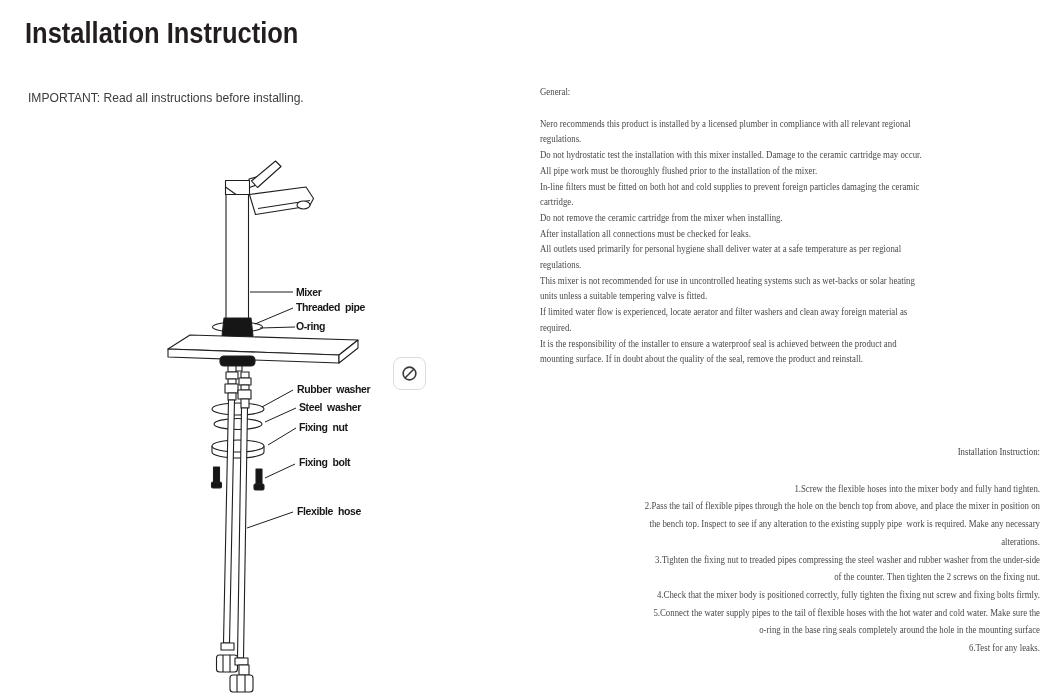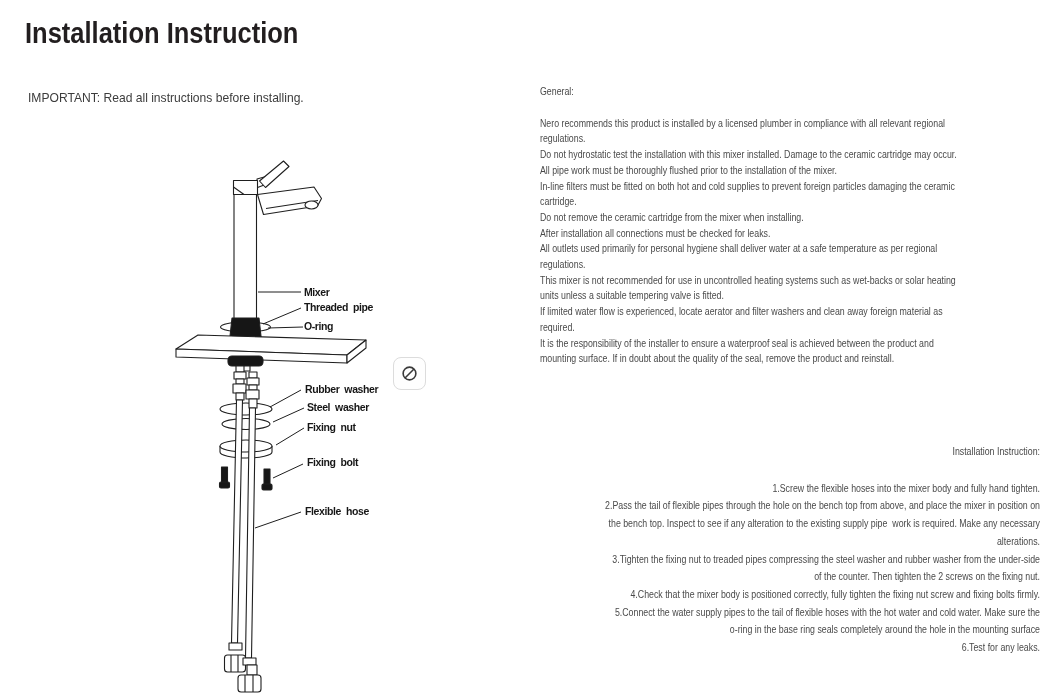--- a/index.html
+++ b/index.html
@@ -13,27 +13,27 @@
     position:absolute;left:25px;top:16px;
     font-size:30px;font-weight:800;color:#221e1f;
     transform:scaleX(0.85);transform-origin:0 0;
     white-space:pre;letter-spacing:0px;
   }
   .important-note{
     position:absolute;left:28px;top:90px;
     font-size:13px;color:#3c3c3c;white-space:pre;
     transform:scaleX(0.93);transform-origin:0 0;
   }
-  .right-col-section{position:absolute;left:540px;width:500px;}
+  .right-col-section{position:absolute;left:540px;width:500px;font-family:Liberation Serif, serif;}
   .rc-inner{transform:scaleX(0.8);transform-origin:0 0;width:625px;}
   .rc-heading{font-size:11px;line-height:15.7px;color:#474747;margin:0 0 16px 0;white-space:pre;}
   .rc-heading.steps{margin:0 0 20px 0;}
   .gen-lines .tline{font-size:11px;line-height:15.7px;white-space:pre;color:#4a4a4a;}
   .step-lines .tline{font-size:11px;line-height:17.7px;white-space:pre;color:#4a4a4a;}
-  .diagram-wrap{position:absolute;left:128px;top:150px;width:320px;height:550px;}
+  .diagram-wrap{position:absolute;left:120px;top:150px;width:320px;height:550px;}
   .diagram-wrap svg{display:block;width:320px;height:550px;}
   .dlabel{
     font-family:"Liberation Sans","DejaVu Sans",sans-serif;
     font-size:10.5px;font-weight:bold;fill:#161616;
     letter-spacing:-0.4px;word-spacing:2.5px;
   }
   .blocked-btn{
     position:absolute;left:393px;top:357px;width:33px;height:33px;
     background:#fefefe;border:1px solid #dcdcdc;border-radius:8px;
     display:flex;align-items:center;justify-content:center;

